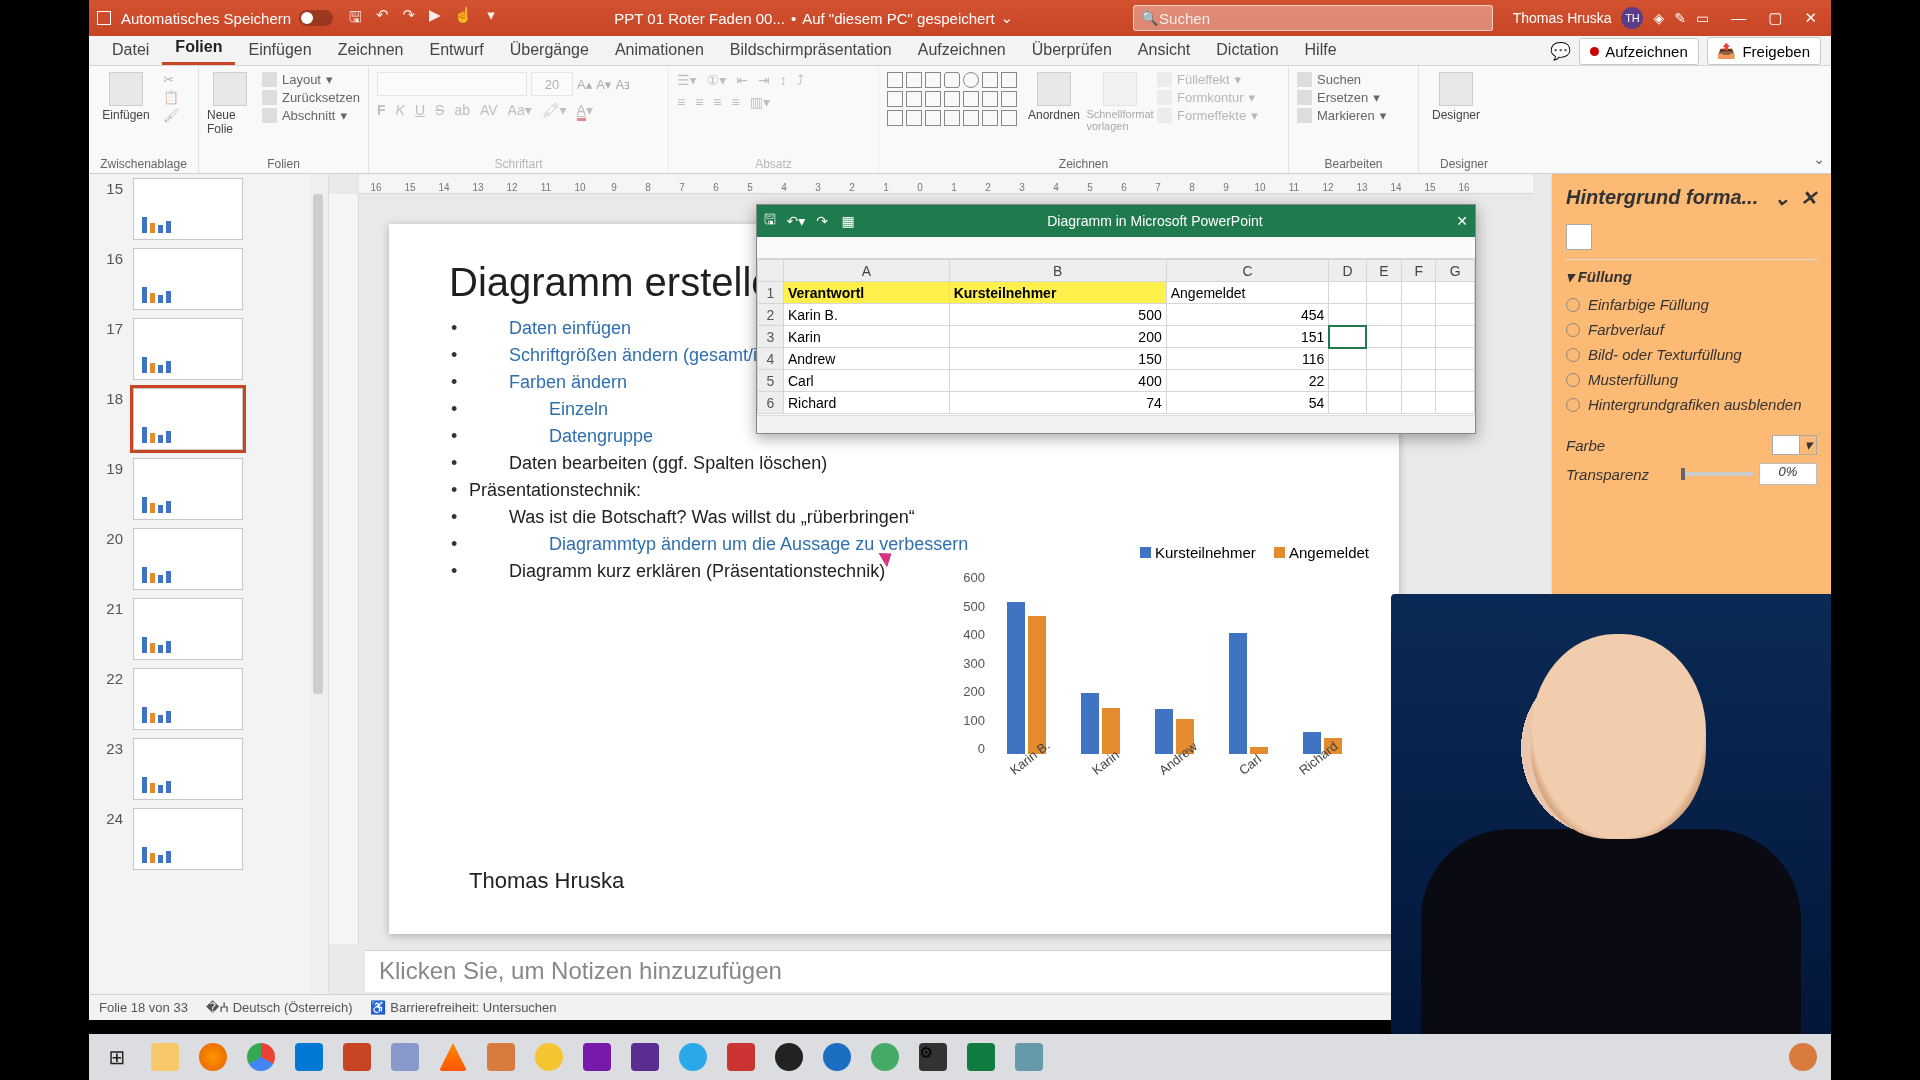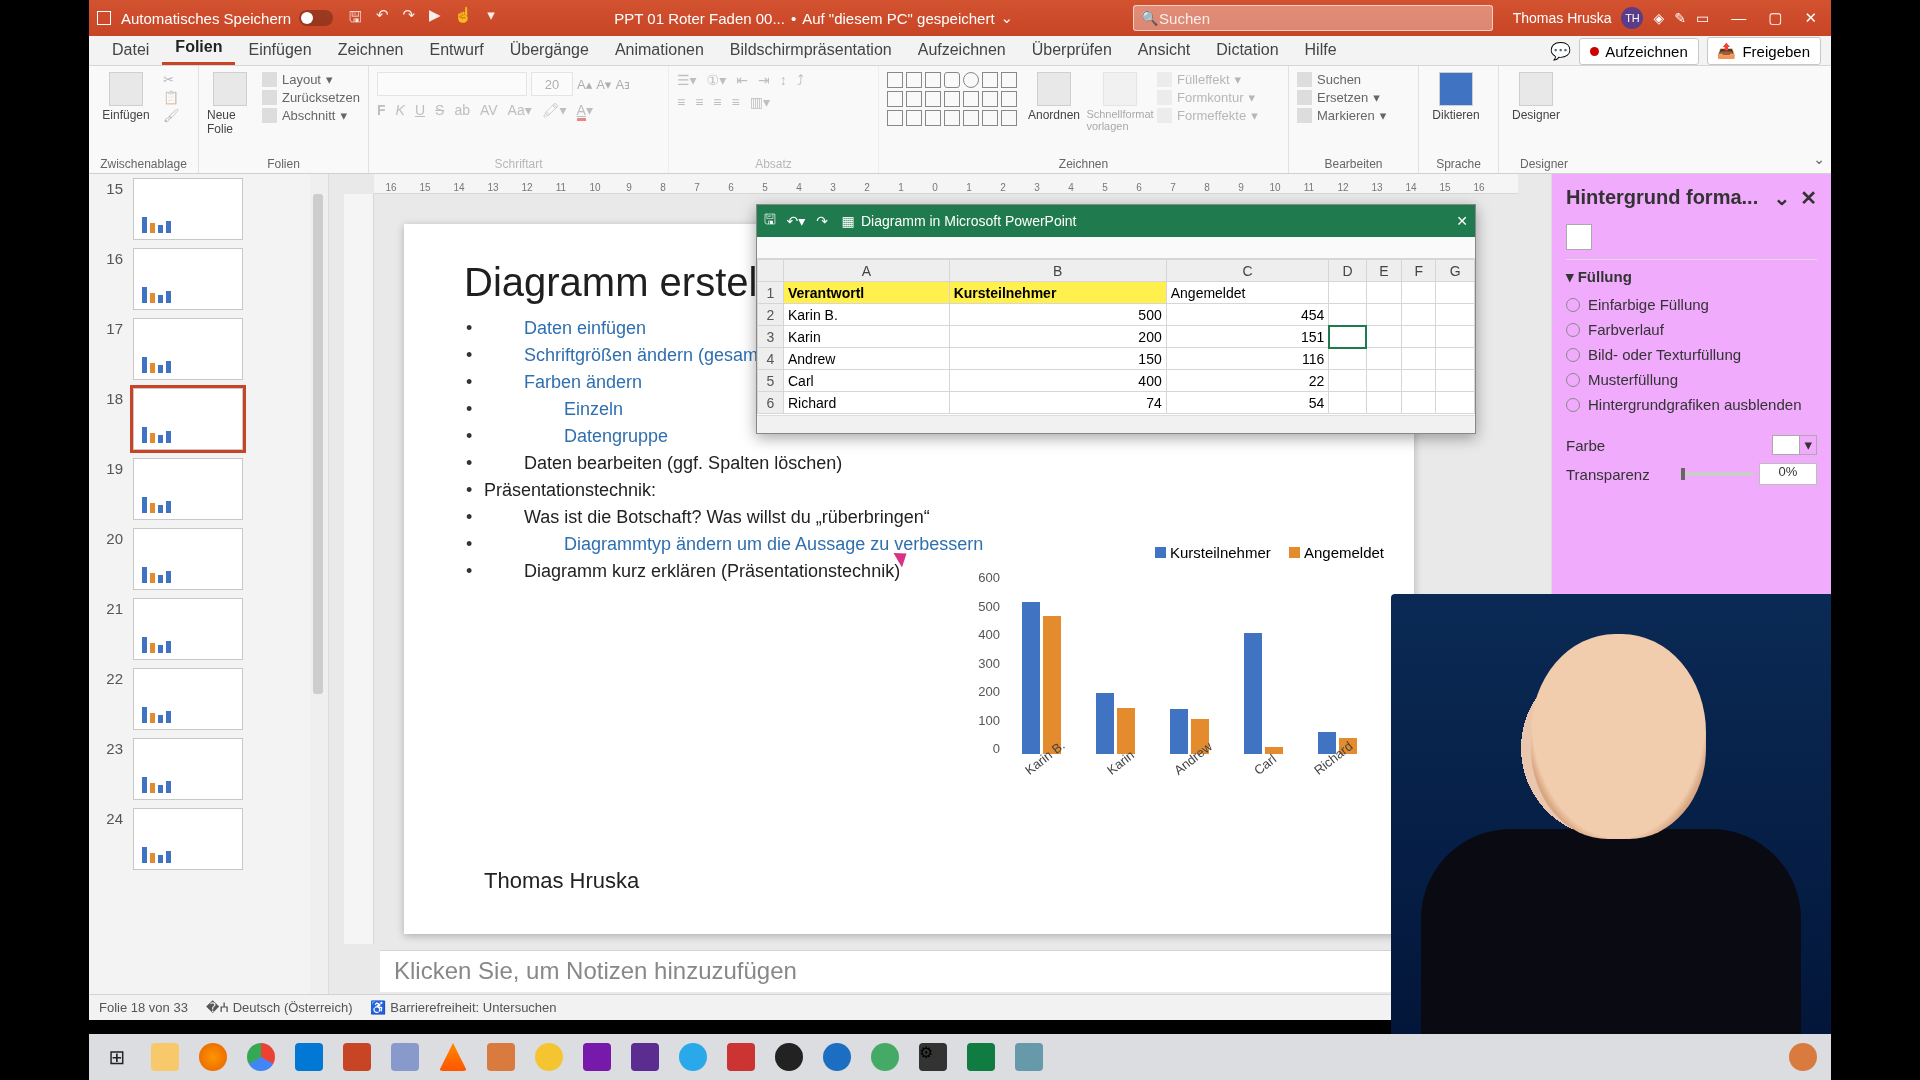--- a/index.html
+++ b/index.html
@@ -40,21 +40,21 @@
   .dim { opacity:.45; }
   .fontrow { display:flex; gap:4px; align-items:center; }
   .fontsel { width:150px; height:24px; border:1px solid #ccc; background:#fff; }
   .sizesel { width:42px; height:24px; border:1px solid #ccc; background:#fff; display:flex; align-items:center; justify-content:center; font-size:13px; }
   .fmtrow { display:flex; gap:10px; font-size:14px; color:#777; }
   .fmtrow b { font-weight:700; } .fmtrow i{font-style:italic;} .fmtrow u{text-decoration:underline;} .fmtrow s{text-decoration:line-through;}
   .shapes { display:grid; grid-template-columns:repeat(7,16px); grid-auto-rows:16px; gap:3px; }
   .shapes span { border:1px solid #888; }
   .chev { position:absolute; right:6px; bottom:6px; font-size:14px; color:#666; }
   
-  .workarea { position:absolute; top:174px; left:0; right:0; bottom:26px; background:#e9e9e9; display:flex;gap:15px; }
+  .workarea { position:absolute; top:174px; left:0; right:0; bottom:26px; background:#e9e9e9; display:flex; }
   .thumbs { width:240px; background:#f3f3f3; border-right:1px solid #dcdcdc; overflow:hidden; position:relative; }
   .thumbscroll { position:absolute; right:0; top:0; width:18px; bottom:0; background:#efefef; }
   .thumbscroll .track { position:absolute; left:3px; top:20px; width:10px; height:500px; background:#cdcdcd; border-radius:3px; }
   .thumb { display:flex; gap:10px; padding:4px 12px; align-items:flex-start; }
   .tn { width:22px; text-align:right; font-size:15px; color:#555; padding-top:2px;}
   .mini { width:110px; height:62px; background:#fff; border:1px solid #c8c8c8; position:relative; }
   .mini.sel { outline:3px solid #c74525; }
   .mini .mbar { position:absolute; left:8px; top:36px; display:flex; gap:3px; align-items:flex-end; height:18px;}
   .mini .mbar span { width:5px; background:#4074c3; }
   .canvaswrap { flex:1; position:relative; overflow:hidden; background:#e9e9e9; }
@@ -78,31 +78,31 @@
   .bars { position:absolute; left:0; right:0; bottom:0; top:0; display:flex; align-items:flex-end; justify-content:space-around; }
   .bgrp { display:flex; gap:3px; align-items:flex-end; }
   .bar { width:18px; }
   .bar.blue{background:#4074c3;} .bar.orange{background:#e48b2e;}
   .xlabels { position:absolute; left:50px; right:10px; bottom:0; height:48px; display:flex; justify-content:space-around; font-size:13px; color:#444; }
   .xlabels span { transform:rotate(-38deg); transform-origin:top left; display:inline-block; margin-top:10px; white-space:nowrap;}
   .notes { position:absolute; left:36px; right:20px; bottom:2px; height:42px; background:#fff; border-top:1px solid #d4d4d4; color:#888; font-size:24px; padding:6px 14px; font-style:normal;}
   .cursor { position:absolute; width:12px; height:18px; pointer-events:none; }
   .cursor::before{content:"";position:absolute;left:0;top:0;border-left:11px solid #d63384;border-top:7px solid transparent;border-bottom:10px solid transparent;transform:rotate(-30deg);}
   
-  .fmtpane { width:280px; background:#f0abfc; border-left:1px solid #dcdcdc; padding:12px 14px; font-size:15px; color:#333; }
+  .fmtpane { width:280px; background:#fdba74; border-left:1px solid #dcdcdc; padding:12px 14px; font-size:15px; color:#333;font-style:italic; }
   .fmtpane h3 { font-size:20px; font-weight:600; margin-bottom:14px; display:flex; justify-content:space-between; }
   .fmtpane .row { display:flex; align-items:center; gap:8px; padding:4px 0; font-size:15px;}
   .radio { width:14px; height:14px; border:1px solid #888; border-radius:50%; display:inline-block; }
   .fmtpane label { font-size:15px; }
   .spin { width:58px; height:22px; border:1px solid #bdbdbd; background:#fff; font-size:13px; text-align:center;}
   .colswatch { width:28px; height:20px; border:1px solid #aaa; background:#fff; }
   
   .datasheet { position:absolute; left:756px; top:204px; width:720px; height:230px; background:#fff; box-shadow:0 4px 14px rgba(0,0,0,.35); border:1px solid #888; z-index:50; }
   .ds-title { height:32px; background:#1f7b4d; color:#fff; display:flex; align-items:center; font-size:14px; }
-  .ds-title .ctr{flex:1;}
+  .ds-title .ctr{flex:1;text-align:center;}
   .ds-title .ic{width:26px;text-align:center;}
   .ds-grid { font-size:14px; }
   .ds-grid table { border-collapse:collapse; width:100%; }
   .ds-grid th,.ds-grid td { border:1px solid #d6d6d6; height:22px; padding:0 4px; font-weight:normal; text-align:left; }
   .ds-grid th { background:#eee; text-align:center; color:#444; }
   .rownum { width:26px; background:#eee; text-align:center !important; color:#555; }
   .hdrA,.hdrB { background:#fff04d !important; font-weight:700 !important; }
   .ds-grid td.num { text-align:right; }
   .selcell { outline:2px solid #1f7b4d; outline-offset:-1px; }
   .ds-formula { height:22px; border-bottom:1px solid #d6d6d6; background:#fafafa; }
@@ -319,29 +319,20 @@
           <div class="smallcol">
         <span>
               <i class="ic16"></i>
               <span>Suchen</span>
             </span>
         <span><i class="ic16"></i><span>Ersetzen</span> ▾</span>
         <span><i class="ic16"></i><span>Markieren</span> ▾</span>
       </div>
         </div>
       <div class="rgrouplabel">Bearbeiten</div>
-    </div>
-    <div class="rgroup" style="width:80px;">
-      <div class="rgroupbody">
-          <div class="bigbtn">
-            <div class="ic" style="background:#4074c3;"></div>
-            <span>Diktieren</span>
-          </div>
-        </div>
-      <div class="rgrouplabel">Sprache</div>
     </div>
     <div class="rgroup" style="width:90px;border-right:none;">
       <div class="rgroupbody">
           <div class="bigbtn">
             <div class="ic"></div>
             <span>Designer</span>
           </div>
         </div>
       <div class="rgrouplabel">Designer</div>
     </div>

